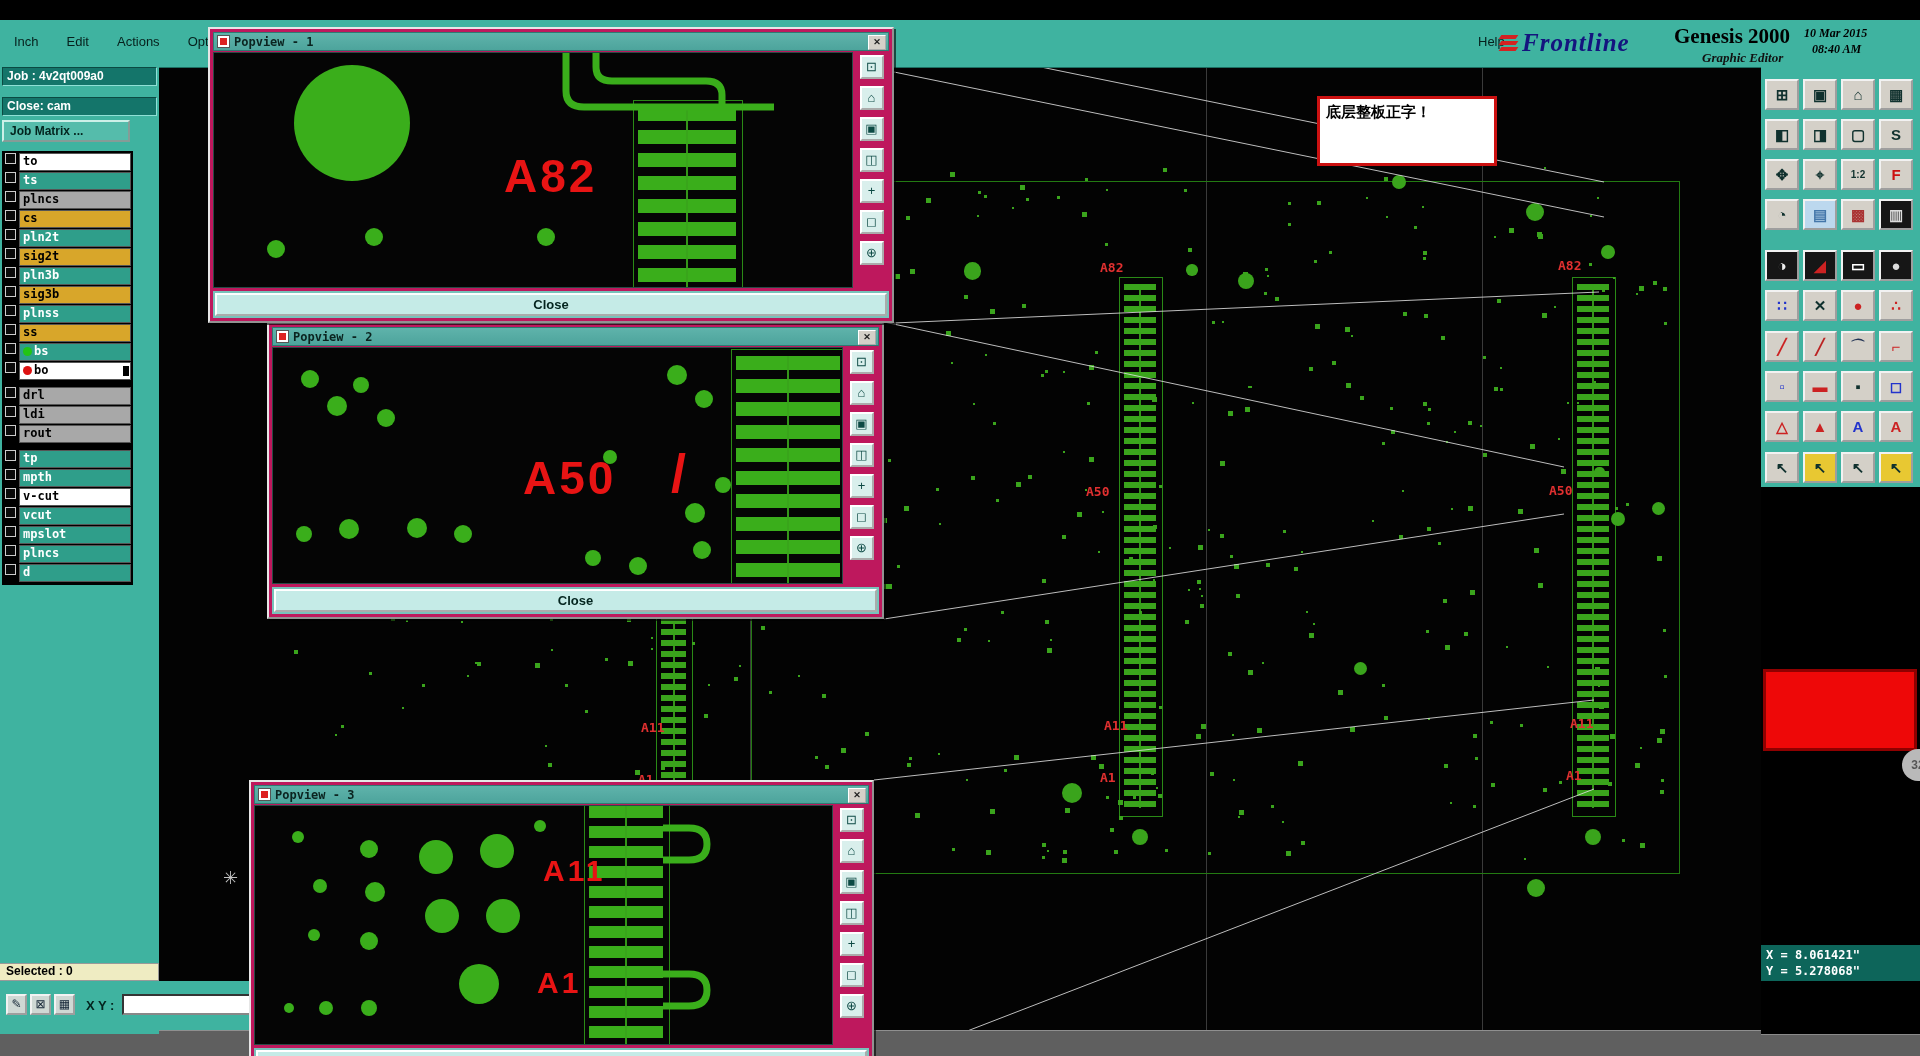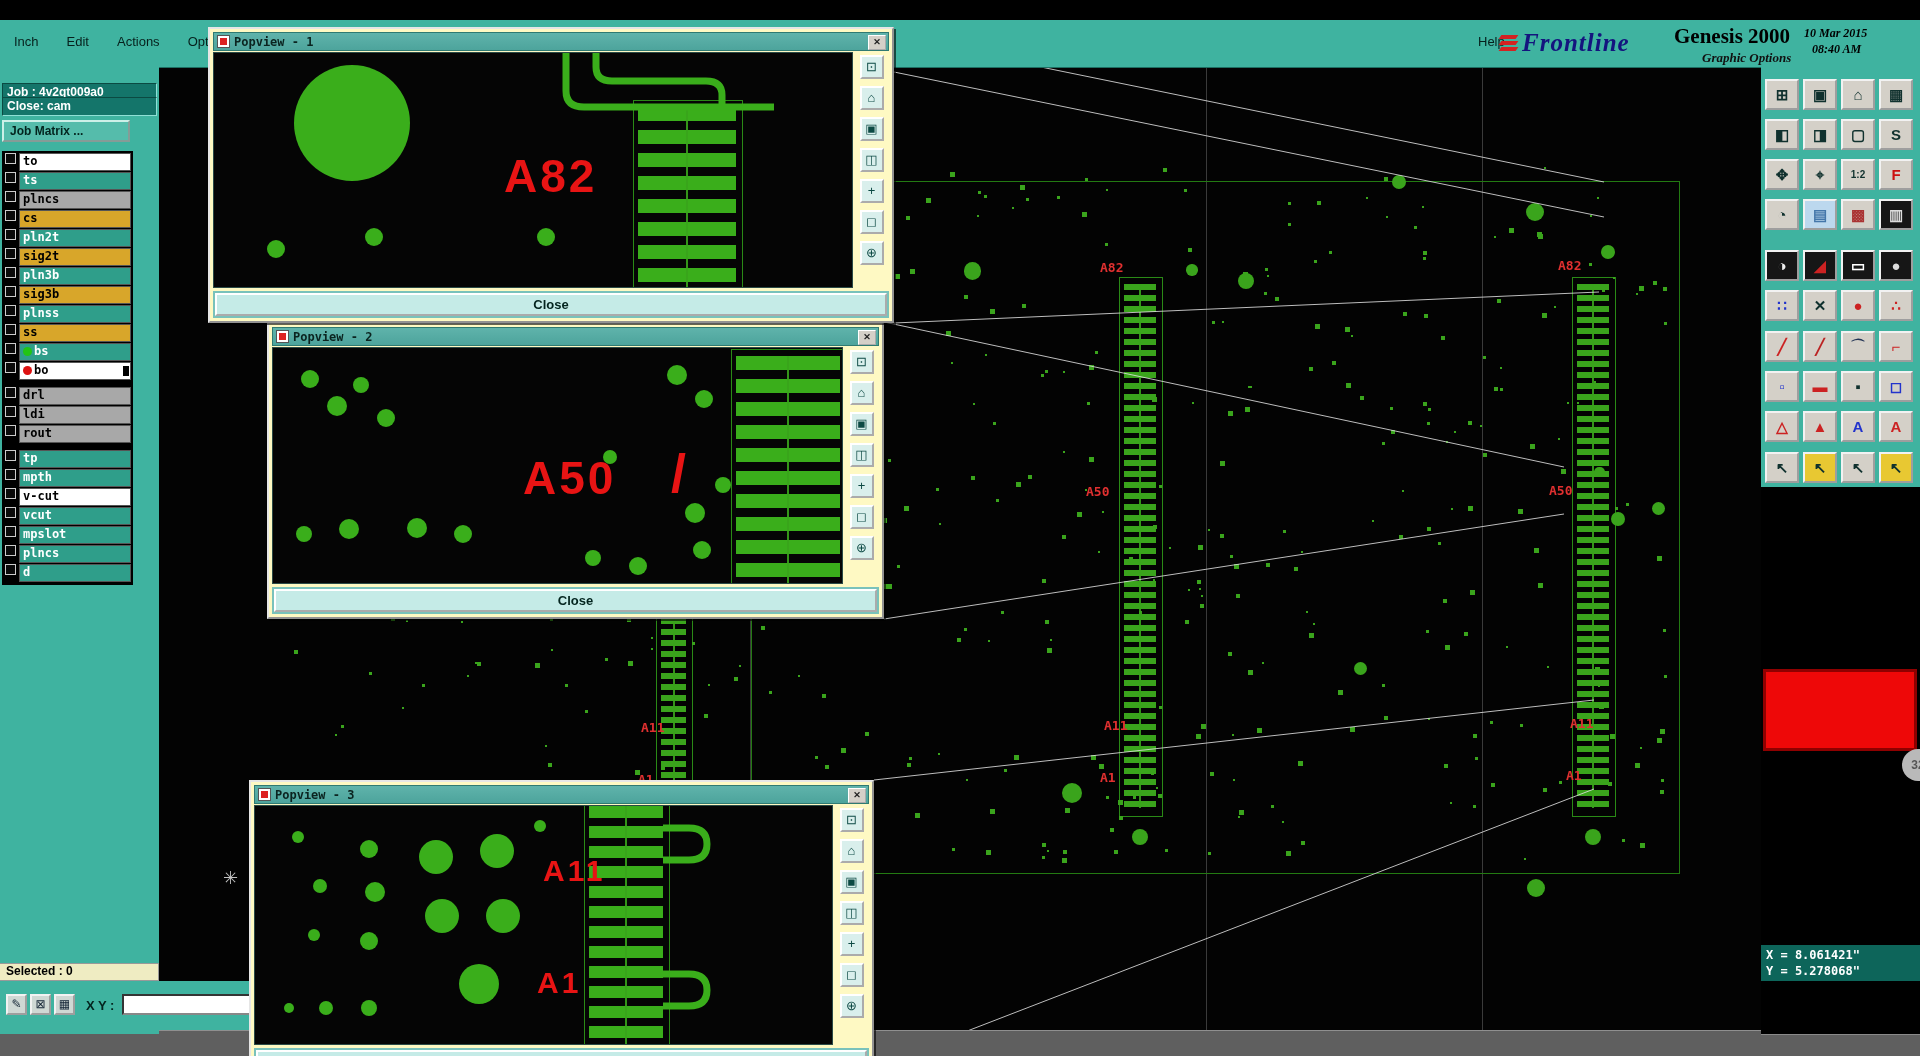--- a/index.html
+++ b/index.html
@@ -28,21 +28,21 @@
   #product{position:absolute;left:1674px;top:4px;font:bold 21px "Liberation Serif",serif;color:#000;}
   #product-sub{position:absolute;left:1702px;top:30px;font:italic bold 13px "Liberation Serif",serif;color:#111;}
   #dt-date{position:absolute;left:1804px;top:6px;font:italic bold 12px "Liberation Serif",serif;color:#000;}
   #dt-time{position:absolute;left:1812px;top:22px;font:italic bold 12px "Liberation Serif",serif;color:#000;}
 
   
   #sidebar{position:absolute;left:0;top:67px;width:159px;height:967px;background:#3fb3a0;z-index:6;}
   .field{position:absolute;left:2px;width:155px;height:19px;background:#14756a;color:#fff;
     font:bold 12px "Liberation Sans",sans-serif;line-height:17px;padding-left:4px;
     border:1px solid #0b4a42;border-right-color:#8fe0d6;border-bottom-color:#8fe0d6;box-sizing:border-box;white-space:nowrap;}
-  #job-field{top:16px;} #step-field{top:30px;}
+  #job-field{top:0;} #step-field{top:30px;}
   #matrix-btn{position:absolute;left:2px;top:53px;width:128px;height:22px;background:#55bcab;
     border:2px outset #cdf0e8;font:bold 12px "Liberation Sans",sans-serif;color:#03241e;text-align:left;padding-left:6px;}
   #layer-list{position:absolute;left:2px;top:84px;width:131px;background:#000;padding:2px;box-sizing:border-box;}
   .layer-row{display:flex;align-items:flex-start;height:18px;margin-bottom:1px;}
   .layer-check{width:9px;height:9px;border:1px solid #ccc;background:#0a0a0a;margin:0 3px 0 1px;flex:none;}
   .layer-name{flex:1;height:18px;line-height:16px;font:bold 12px "DejaVu Sans Mono",monospace;
     padding-left:3px;border:1px solid #555;box-sizing:border-box;position:relative;white-space:nowrap;}
   .layer-dot{display:inline-block;width:9px;height:9px;border-radius:50%;margin-right:2px;vertical-align:-1px;}
   .layer-mark{position:absolute;right:1px;top:3px;width:6px;height:10px;background:#000;}
   .layer-gap{height:6px;}
@@ -91,21 +91,21 @@
   #xy-bar{position:absolute;left:0;top:981px;width:310px;height:49px;background:#3fb3a0;z-index:7;}
   .xy-btn{position:absolute;top:13px;width:21px;height:21px;background:#cfd8d4;border:2px outset #f2f2f2;
     box-sizing:border-box;font-size:12px;text-align:center;line-height:16px;color:#123;}
   #xy-label{position:absolute;left:86px;top:17px;font:bold 13px "Liberation Sans",sans-serif;color:#03241e;white-space:pre;}
   #xy-input{position:absolute;left:122px;top:13px;width:178px;height:21px;border:2px inset #888;background:#fff;
     font:12px "DejaVu Sans Mono",monospace;box-sizing:border-box;padding:0 3px;}
   #bottom-strip{position:absolute;left:0;top:1030px;width:1761px;height:26px;background:#5f5f5f;
     border-top:1px solid #8f8f8f;z-index:4;}
 
   
-  .popview{position:absolute;background:#fef9c3;border:2px outset #e6e6e6;box-sizing:border-box;box-shadow:2px 2px 0 rgba(0,0,0,.6);}
+  .popview{position:absolute;background:#be185d;border:2px outset #e6e6e6;box-sizing:border-box;box-shadow:2px 2px 0 rgba(0,0,0,.6);}
   #pv1{left:208px;top:27px;width:686px;height:296px;z-index:33;}
   #pv2{left:267px;top:322px;width:617px;height:297px;z-index:32;}
   #pv3{left:249px;top:780px;width:625px;height:300px;z-index:31;}
   .pv-title{position:absolute;left:3px;right:3px;top:3px;height:19px;background:linear-gradient(#5fb3ab,#4da49c);
     display:flex;align-items:center;border:1px solid #2f7a72;box-sizing:border-box;}
   .pv-title-icon{width:11px;height:11px;margin:0 4px 0 3px;background:#fff;border:1px solid #555;position:relative;flex:none;}
   .pv-title-icon::after{content:"";position:absolute;left:2px;top:2px;right:2px;bottom:2px;background:#d22;}
   .pv-title-text{font:bold 12px "DejaVu Sans Mono",monospace;color:#0b2420;}
   .pv-close-x{position:absolute;right:2px;top:2px;width:16px;height:13px;background:#d4d0c8;border:1px outset #fff;
     font:bold 9px "Liberation Sans",sans-serif;text-align:center;line-height:12px;color:#222;}
@@ -137,21 +137,21 @@
     <div id="help-item">Help</div>
     <div id="logo">
       <span id="logo-stripes">
           <i></i>
           <i></i>
           <i></i>
         </span>
       <span id="logo-text">Frontline</span>
     </div>
     <div id="product">Genesis 2000</div>
-    <div id="product-sub">Graphic Options</div>
+    <div id="product-sub">Graphic Editor</div>
     <div id="dt-date">10 Mar 2015</div>
     <div id="dt-time">08:40 AM</div>
   </div>
 
   <div id="sidebar">
     <div class="field" id="job-field">Job : 4v2qt009a0</div>
     <div class="field" id="step-field">Close: cam</div>
     <button id="matrix-btn">Job Matrix ...</button>
     <div id="layer-list">
         <div class="layer-row">
@@ -255,20 +255,23 @@
     <div id="board-outline"></div>
     <svg id="zoom-lines" width="1602" height="967">
       <line x1="735" y1="-30" x2="1445" y2="115"></line>
       <line x1="735" y1="5" x2="1445" y2="150"></line>
       <line x1="735" y1="256" x2="1440" y2="225"></line>
       <line x1="725" y1="255" x2="1405" y2="400"></line>
       <line x1="725" y1="552" x2="1405" y2="447"></line>
       <line x1="715" y1="713" x2="1435" y2="633"></line>
       <line x1="715" y1="1000" x2="1435" y2="722"></line>
     </svg>
+    <div id="note-box">
+      <span>底层整板正字！</span>
+    </div>
     <div id="cursor-marker">✳</div>
   <div class="pcb-label" style="left: 941px; top: 193px;">A82</div>
       <div class="pcb-label" style="left: 1399px; top: 191px;">A82</div>
       <div class="pcb-label" style="left: 927px; top: 417px;">A50</div>
       <div class="pcb-label" style="left: 1390px; top: 416px;">A50</div>
       <div class="pcb-label" style="left: 482px; top: 653px;">A11</div>
       <div class="pcb-label" style="left: 945px; top: 651px;">A11</div>
       <div class="pcb-label" style="left: 1411px; top: 649px;">A11</div>
       <div class="pcb-label" style="left: 479px; top: 705px;">A1</div>
       <div class="pcb-label" style="left: 941px; top: 703px;">A1</div>

